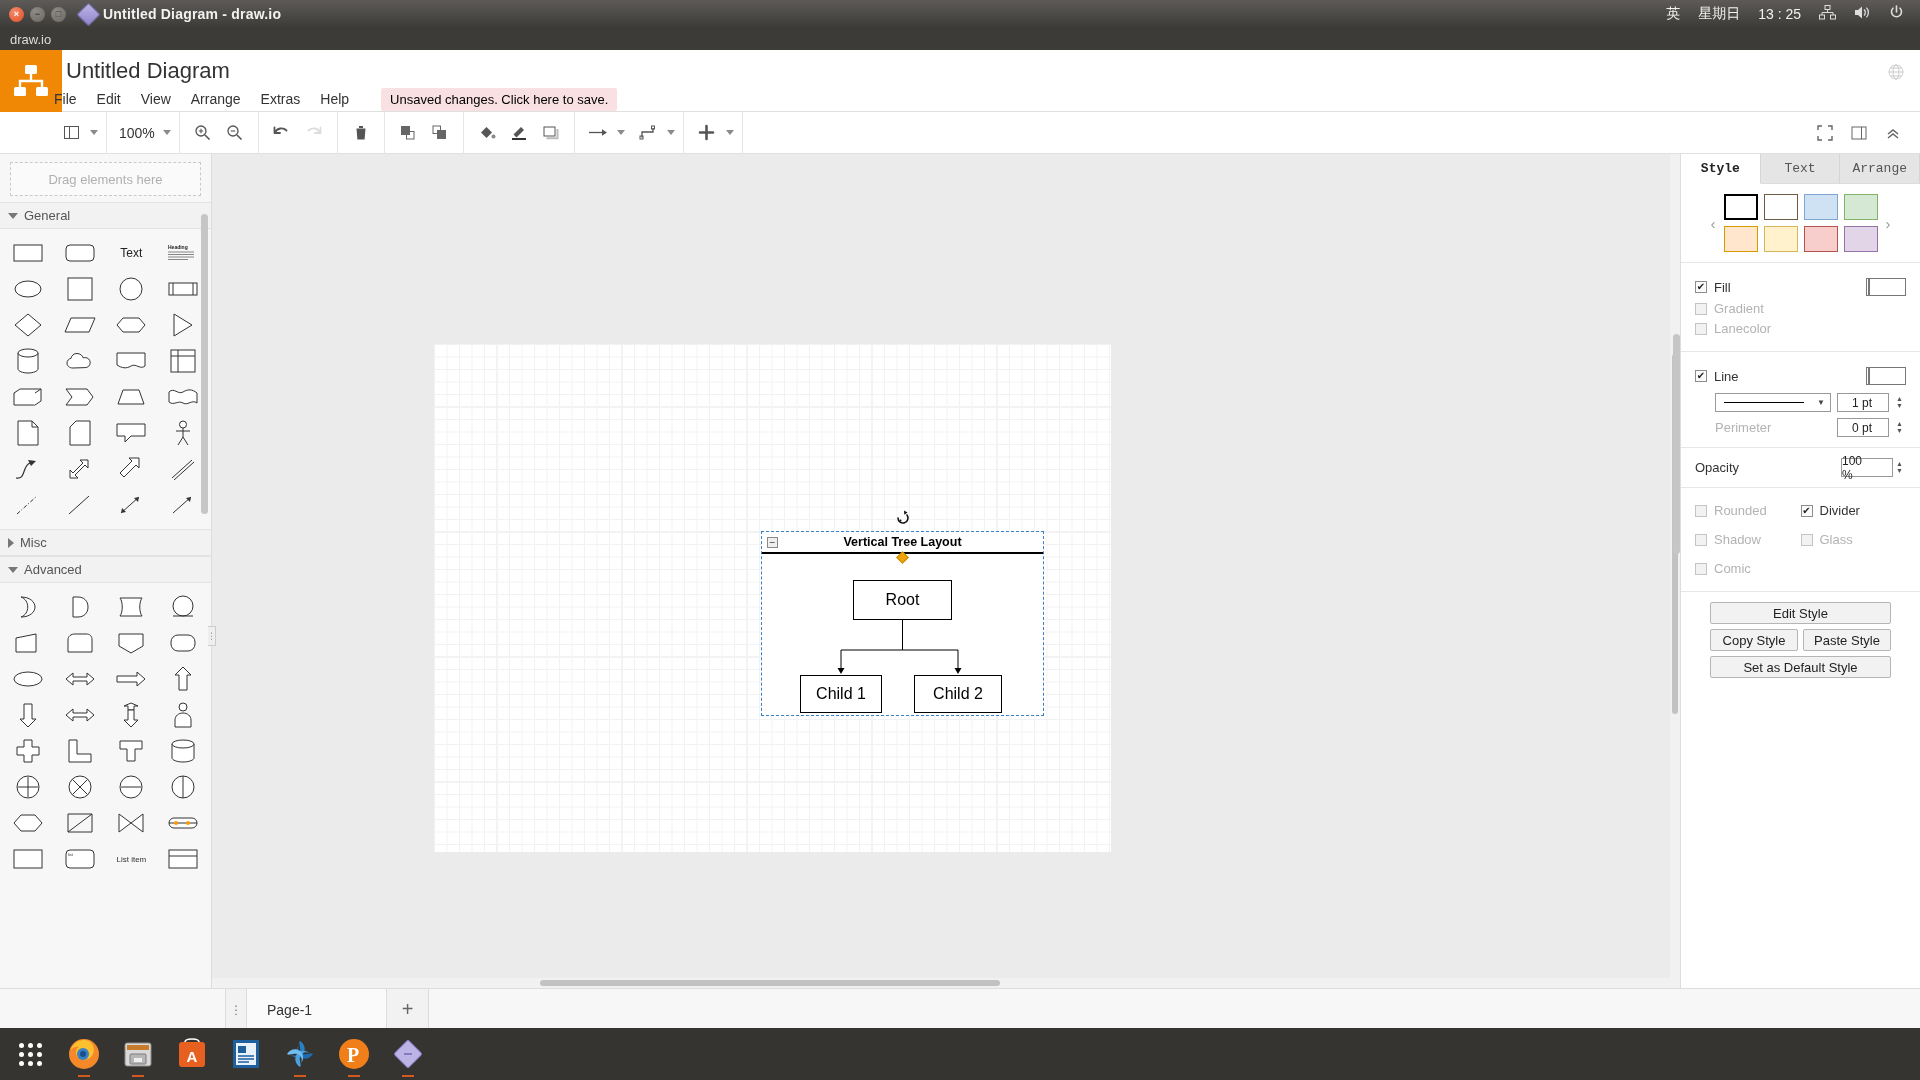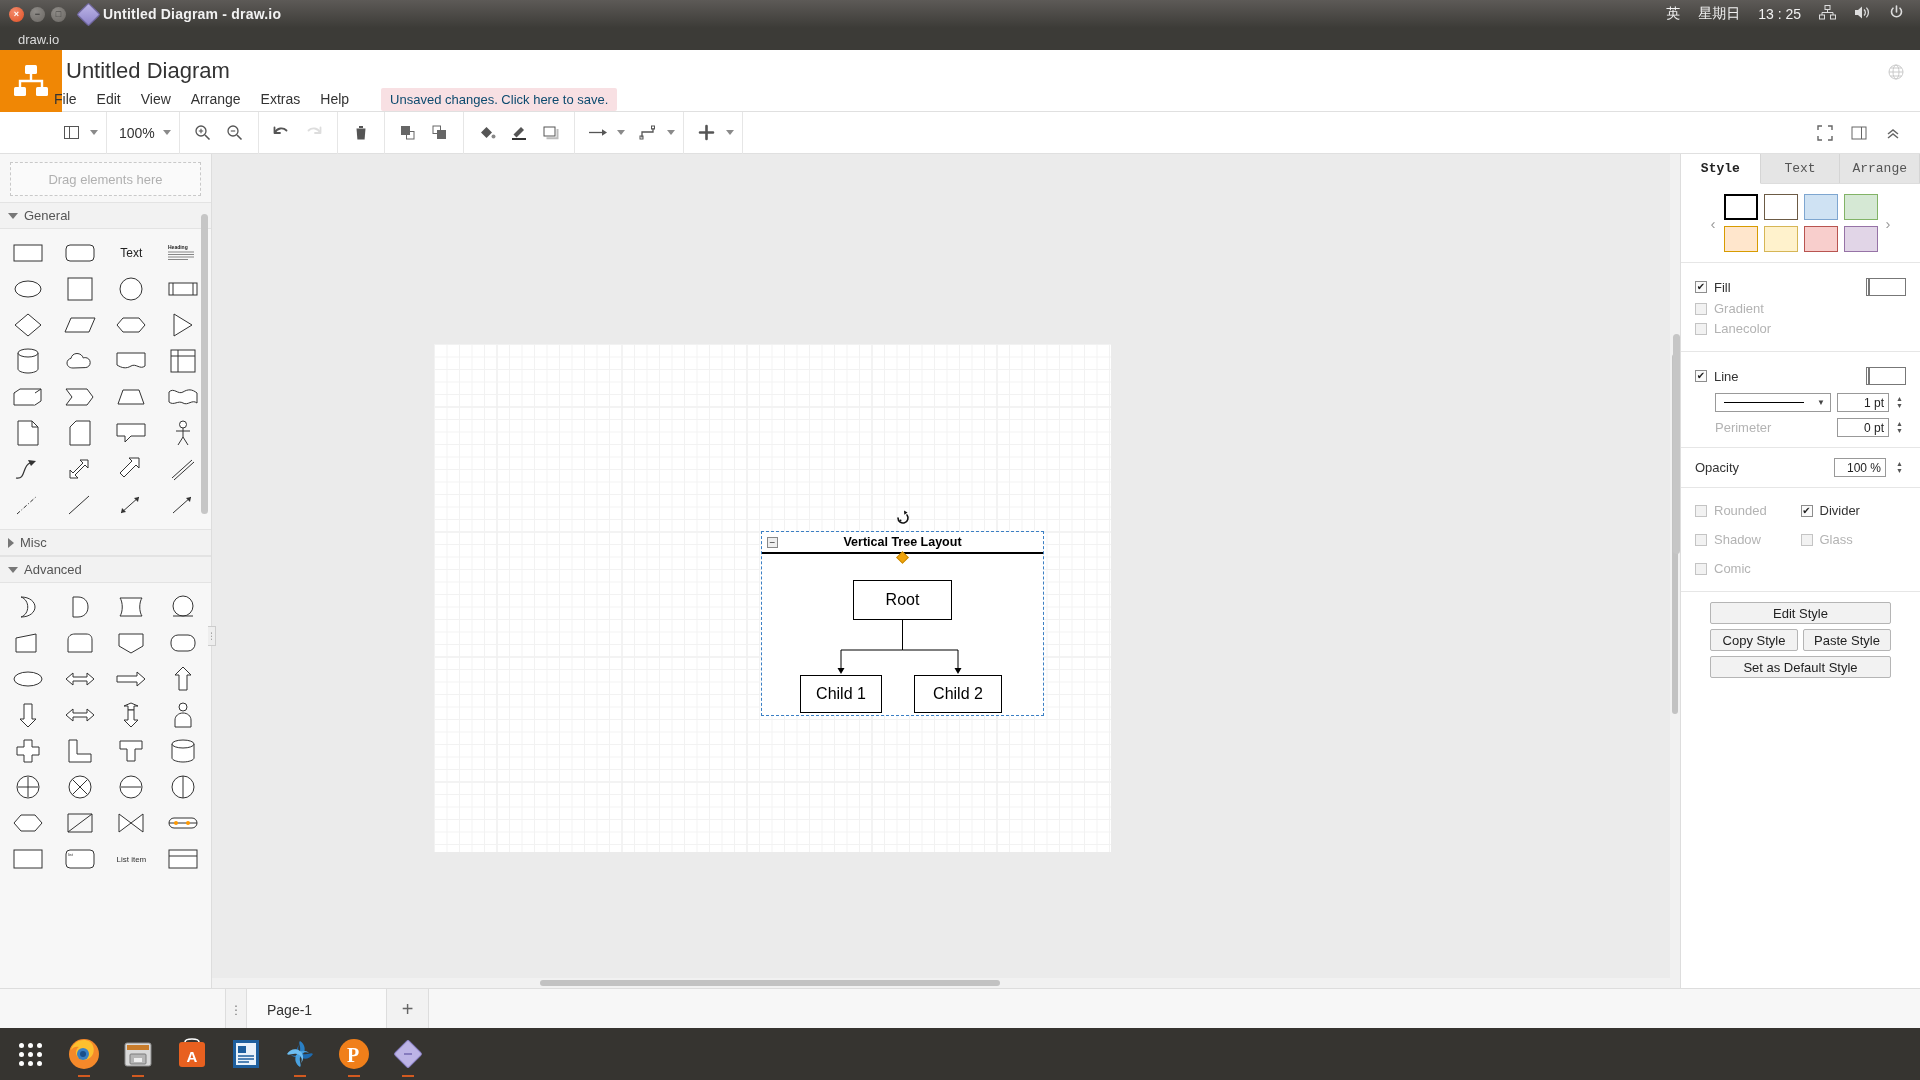--- a/index.html
+++ b/index.html
@@ -32,41 +32,41 @@
       border:1px solid #7d72bb;}
   .os-title{ margin-left:6px; letter-spacing:.2px;}
   .tray{ margin-left:auto; display:flex; align-items:center; gap:18px;
          padding-right:16px; font-size:14px; font-weight:normal; }
   .tray .clock{ font-weight:normal; }
 
   
   .menu-strip{
     position:absolute; left:0; top:28px; width:1920px; height:22px;
     background:#3c3b37; color:#dcdcdc; font-size:13px;
-    display:flex; align-items:center; padding-left:18px;
+    display:flex; align-items:center; padding-left:10px;
   }
 
   
   .app{
     position:absolute; left:0; top:50px; width:1920px; height:980px;
     background:#fff;
   }
 
   
   .app-header{ position:absolute; left:0; top:0; width:1920px; height:62px;
     background:#fff; border-bottom:1px solid #e0e0e0;}
   .logo{ position:absolute; left:0; top:0; width:62px; height:62px;
     background:#F08705; display:flex;align-items:center;justify-content:center;}
   .logo svg{ display:block; }
   .doc-title{ position:absolute; left:66px; top:8px; font-size:22px;
     color:#333; font-weight:normal;}
   .menubar{ position:absolute; left:44px; top:38px; display:flex;
     gap:0px;}
   .menubar .mi{ padding:3px 10px; font-size:14px; color:#333; cursor:default;}
-  .unsaved{ margin-left:22px; background:#f8e0e3; color:#0c4a6e;
+  .unsaved{ margin-left:22px; background:#f8e0e3; color:#000000;
     font-size:13px; padding:4px 9px; border-radius:2px; cursor:pointer;}
   .globe-ic{ position:absolute; right:16px; top:14px; width:16px;height:16px;
     opacity:.45;}
 
   
   .toolbar{ position:absolute; left:0; top:62px; width:1920px; height:42px;
     background:#fff; border-bottom:1px solid #e0e0e0;
     display:flex; align-items:center;}
   .tgroup{ display:flex; align-items:center; height:42px;
     border-right:1px solid #e6e6e6; padding:0 8px; gap:2px;}
@@ -182,28 +182,28 @@
   .colorbox .inner{ width:100%;height:100%; border:1px solid #777;}
   .linerow{ display:flex; align-items:center; gap:6px; margin-top:8px;
     padding-left:20px;}
   .line-select{ flex:1; height:19px; border:1px solid #999; background:#fff;
     display:flex; align-items:center; cursor:pointer;}
   .line-select .ln{ flex:1; height:1px; background:#000; margin:0 8px;}
   .line-select .dd{ width:18px; display:flex;align-items:center;
      justify-content:center; font-size:8px; color:#444;}
   .numfield{ width:52px; height:19px; border:1px solid #999; background:#fff;
     display:flex; align-items:center; justify-content:flex-end;
-    padding-right:4px; font-size:12px; color:#222;}
+    padding-right:16px; font-size:12px; color:#222;}
   .spin{ width:10px; display:flex; flex-direction:column; justify-content:center;
     gap:1px; margin-left:1px;}
   .spin i{ font-style:normal; font-size:7px; color:#555; line-height:6px;}
   .prow{ display:flex; align-items:center; gap:6px; margin-top:6px;
     padding-left:20px;}
   .prow .lbl{ flex:1;}
-  .opacity-row{ display:flex; align-items:center; gap:9px;}
+  .opacity-row{ display:flex; align-items:center; gap:2px;}
   .opacity-row .lbl{ flex:1; }
   .two-col{ display:grid; grid-template-columns:1fr 1fr; row-gap:4px;}
   .btnstack{ padding:10px 29px; display:flex; flex-direction:column; gap:5px;}
   .fbtn{ height:22px; border:1px solid #b5b5b5; background:#f2f2f2;
     display:flex;align-items:center;justify-content:center;
     font-size:13px; color:#222; cursor:pointer; border-radius:2px;}
   .fbtn-row{ display:flex; gap:5px;}
   .fbtn-row .fbtn{ flex:1;}
   .fmt-scroll{ position:absolute; left:-8px; top:180px; width:7px; height:220px;
     background:#c6c6c6; border-radius:4px;}

